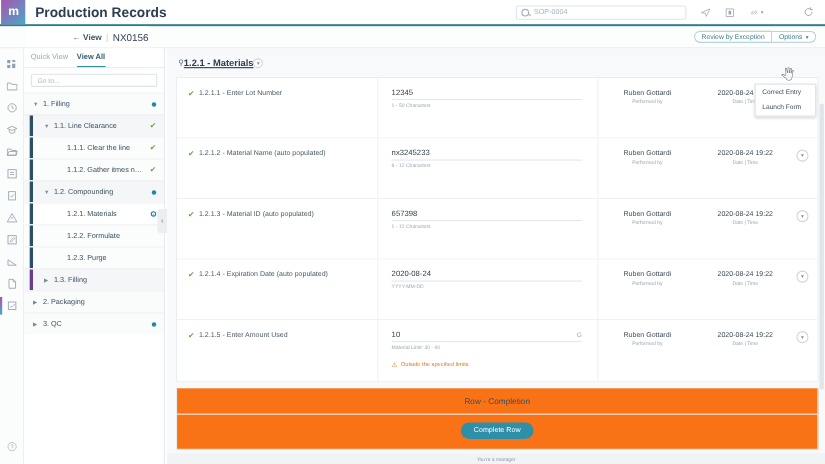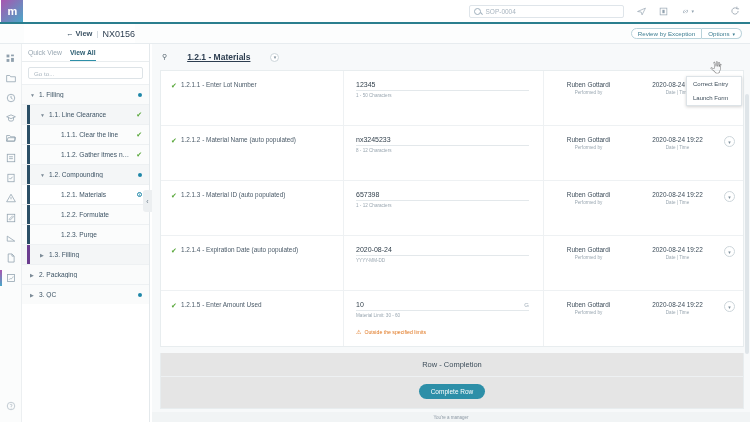--- a/index.html
+++ b/index.html
@@ -110,21 +110,21 @@
     position:absolute; left: 143px; top: 190px; width: 9px; height: 22px;
     background:#eceff1; border-radius: 3px 0 0 3px; display:flex; align-items:center; justify-content:center;
     color:#6d7d89; font-size: 7px;
   }
 
   
   .main {
     position:absolute; top: 44px; left: 152px; right: 0; bottom: 0;
     background: #f7f9fa; padding: 6px 6px 0 8px; overflow:hidden;
   }
-  .sec-head { display:flex; align-items:center; gap:20px; height: 14px; margin-bottom: 6px; padding-left:2px; }
+  .sec-head { display:flex; align-items:center; gap:0; height: 14px; margin-bottom: 6px; padding-left:2px; }
   .sec-head .pin { color:#55656f; font-size:7px; }
   .sec-head .t { font-size: 8.5px; font-weight: bold; color:#2d3e50; text-decoration: underline; }
   .sec-head .caret {
     width: 9px; height: 9px; border-radius:50%; border:1px solid #cdd6db; color:#7f8f9b;
     font-size:5px; display:flex; align-items:center; justify-content:center; background:#fff;
   }
 
   .rows { background:#fff; border:1px solid #e8edef; }
   .row { display:flex; border-bottom: 1px solid #eef1f3; min-height: 55px; position:relative; background:#fff; }
   .row:last-child { border-bottom:none; }
@@ -148,21 +148,21 @@
     margin: 0 8px 0 2px; background:#fff; flex:0 0 auto;
   }
 
   .dropdown {
     position:absolute; right: 8px; top: 32px; width: 56px; background:#fff;
     border:1px solid #dde3e7; box-shadow: 0 1px 3px rgba(0,0,0,.18); z-index: 20;
   }
   .dropdown .it { font-size: 6px; color:#3d4d5a; padding: 4px 6px; }
   .cursor { position:absolute; right: 28px; top: 16px; font-size: 11px; color:#555; z-index:21; }
 
-  .completion { background:#e5e5e5; border:1px solid #e8edef; border-top:none; margin-top:6px; }
+  .completion { background:#f97316; border:1px solid #e8edef; border-top:none; margin-top:6px; }
   .completion .ct { text-align:center; font-size:7.5px; color:#3d4d5a; padding: 7px 0 7px; border-bottom:1px solid #eef1f3; }
   .completion .cb { display:flex; justify-content:center; padding: 7px 0 9px; }
   .btn-primary {
     background:#2d8fa8; color:#fff; font-size: 6.5px; border-radius: 9px;
     padding: 4px 12px; border:none;
   }
   .footer {
     position:absolute; bottom:0; left:152px; right:0; height: 10px; background:#f1f4f5;
     display:flex; align-items:center; justify-content:center; font-size: 4.5px; color:#8b98a3;
   }
@@ -170,20 +170,21 @@
 </style>
 </head>
 <body>
 
 <div id="app">
 
   <div class="topbar">
     <div class="logo">
         <span>m</span>
       </div>
+    <div class="app-title">Production Records</div>
 
     <div class="top-right">
       <div class="srch">
         <span class="mag"></span>
         <span class="txt">SOP-0004</span>
       </div>
       <span class="ticon">
         <svg width="9" height="9" viewBox="0 0 16 16">
             <path d="M1 8 L15 2 L9 14 L7.5 9 Z" fill="none" stroke="#93a3b0" stroke-width="1.2"></path>
           </svg>

